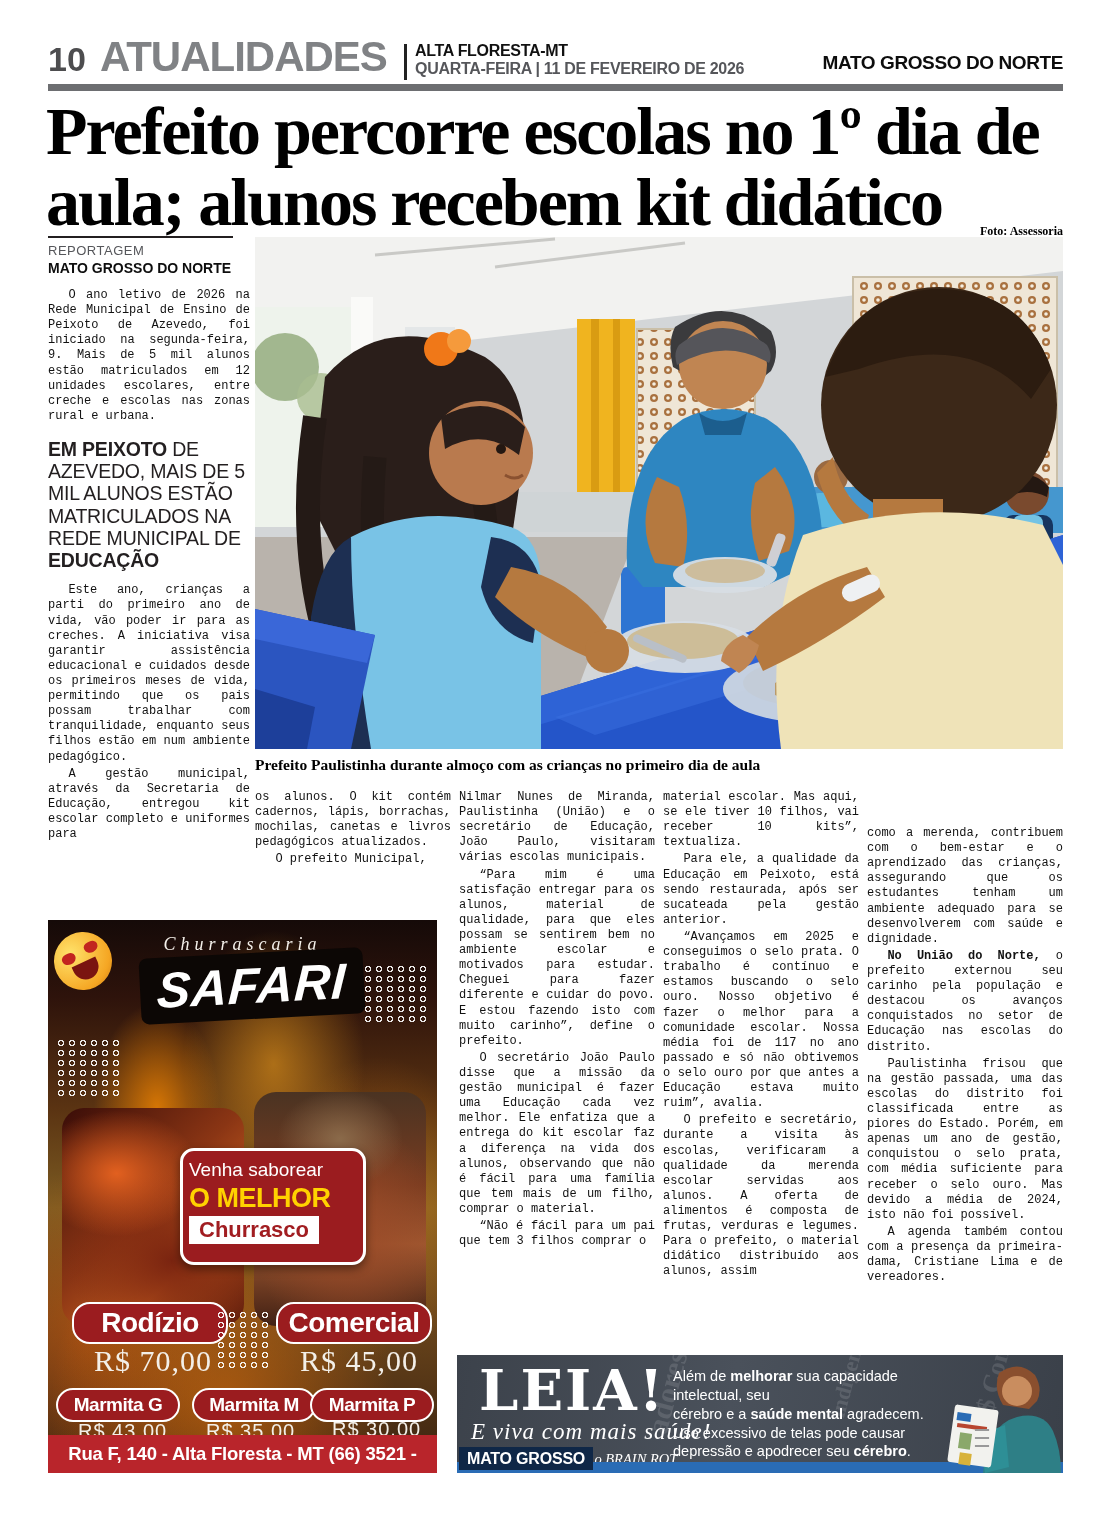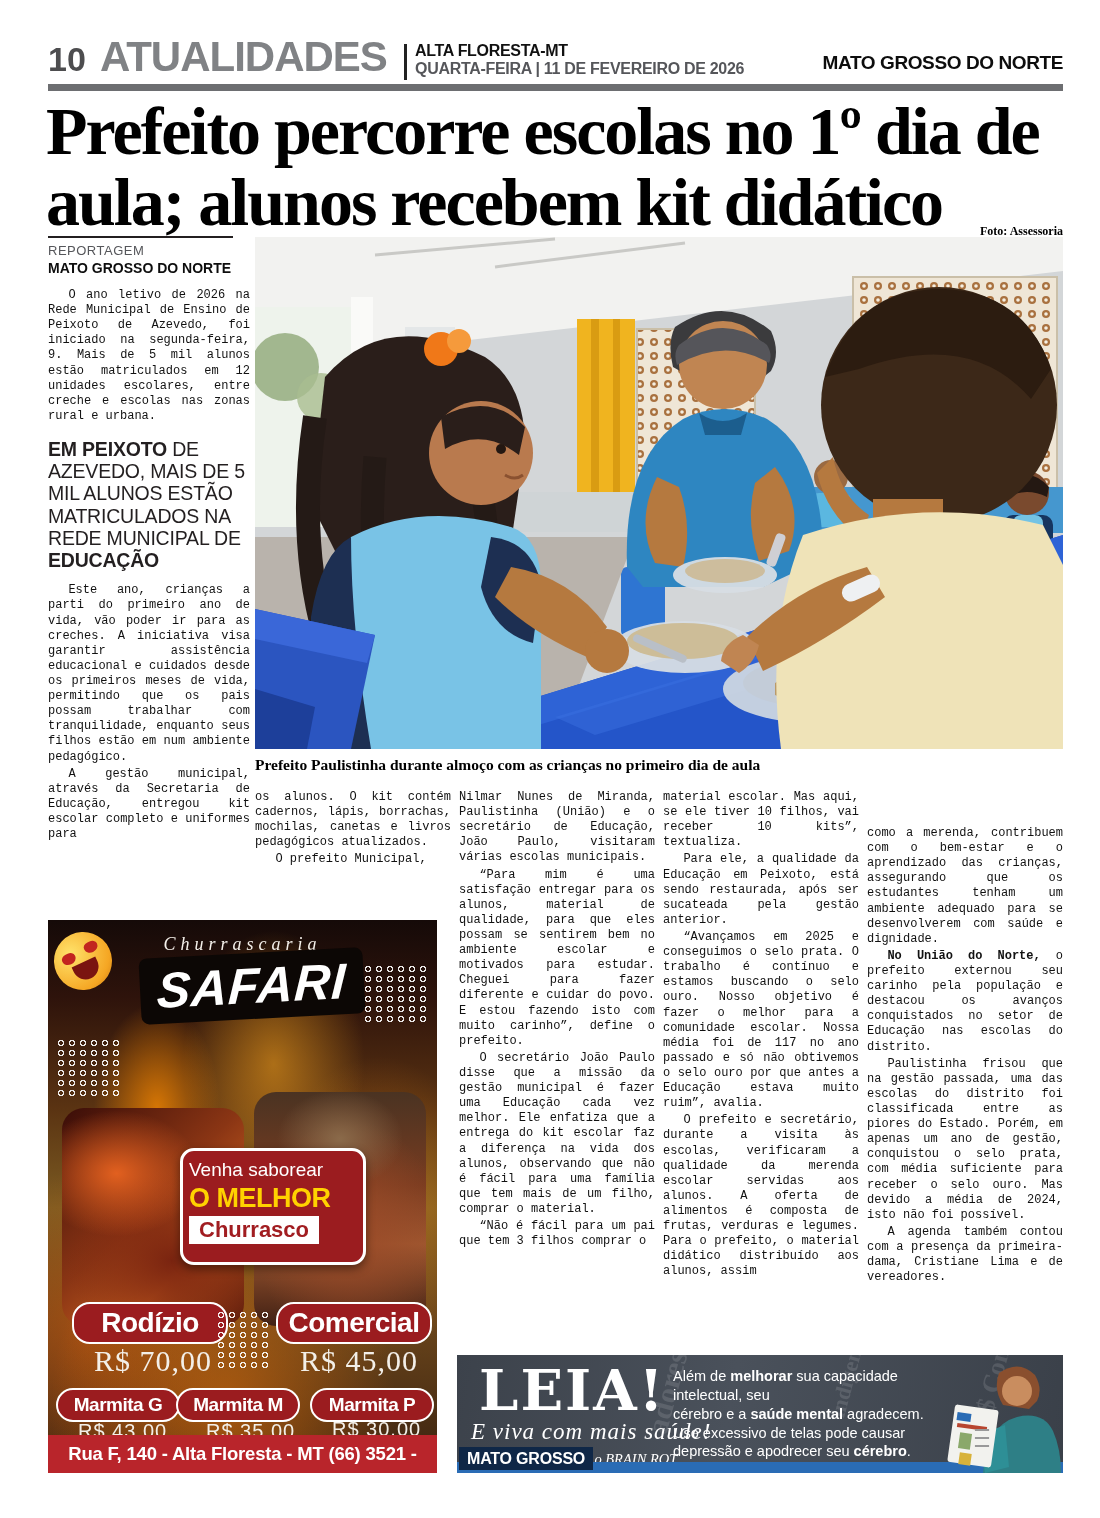--- a/index.html
+++ b/index.html
@@ -277,21 +277,21 @@
       <div class="t2">O MELHOR</div>
       <div class="t3">Churrasco</div>
     </div>
     <div class="pricebadge pb-big" style="left:24px;top:382px;">Rodízio</div>
     <div class="priceval pv-big" style="left:46px;top:424px;">R$ 70,00</div>
     <div class="dotgrid" style="left:168px;top:390px;width:56px;height:58px;"></div>
     <div class="pricebadge pb-big" style="left:228px;top:382px;">Comercial</div>
     <div class="priceval pv-big" style="left:252px;top:424px;">R$ 45,00</div>
     <div class="pricebadge pb-sm" style="left:8px;top:468px;">Marmita G</div>
     <div class="priceval pv-sm" style="left:30px;top:500px;">R$ 43,00</div>
-    <div class="pricebadge pb-sm" style="left:128px;top:468px;">Marmita M</div>
+    <div class="pricebadge pb-sm" style="left:144px;top:468px;">Marmita M</div>
     <div class="priceval pv-sm" style="left:158px;top:500px;">R$ 35,00</div>
     <div class="pricebadge pb-sm" style="left:262px;top:468px;">Marmita P</div>
     <div class="priceval pv-sm" style="left:284px;top:498px;">R$ 30,00</div>
     <div class="addr">Rua F, 140 - Alta Floresta - MT (66) 3521 - 3025</div>
   </div>
 
   <div class="abs leia">
     <div class="abs tex" style="left:168px;top:20px;">adores</div>
     <div class="abs tex" style="left:350px;top:10px;font-size:22px;">indígena</div>
     <div class="abs tex" style="left:488px;top:14px;font-size:26px;">R$ Cons</div>

